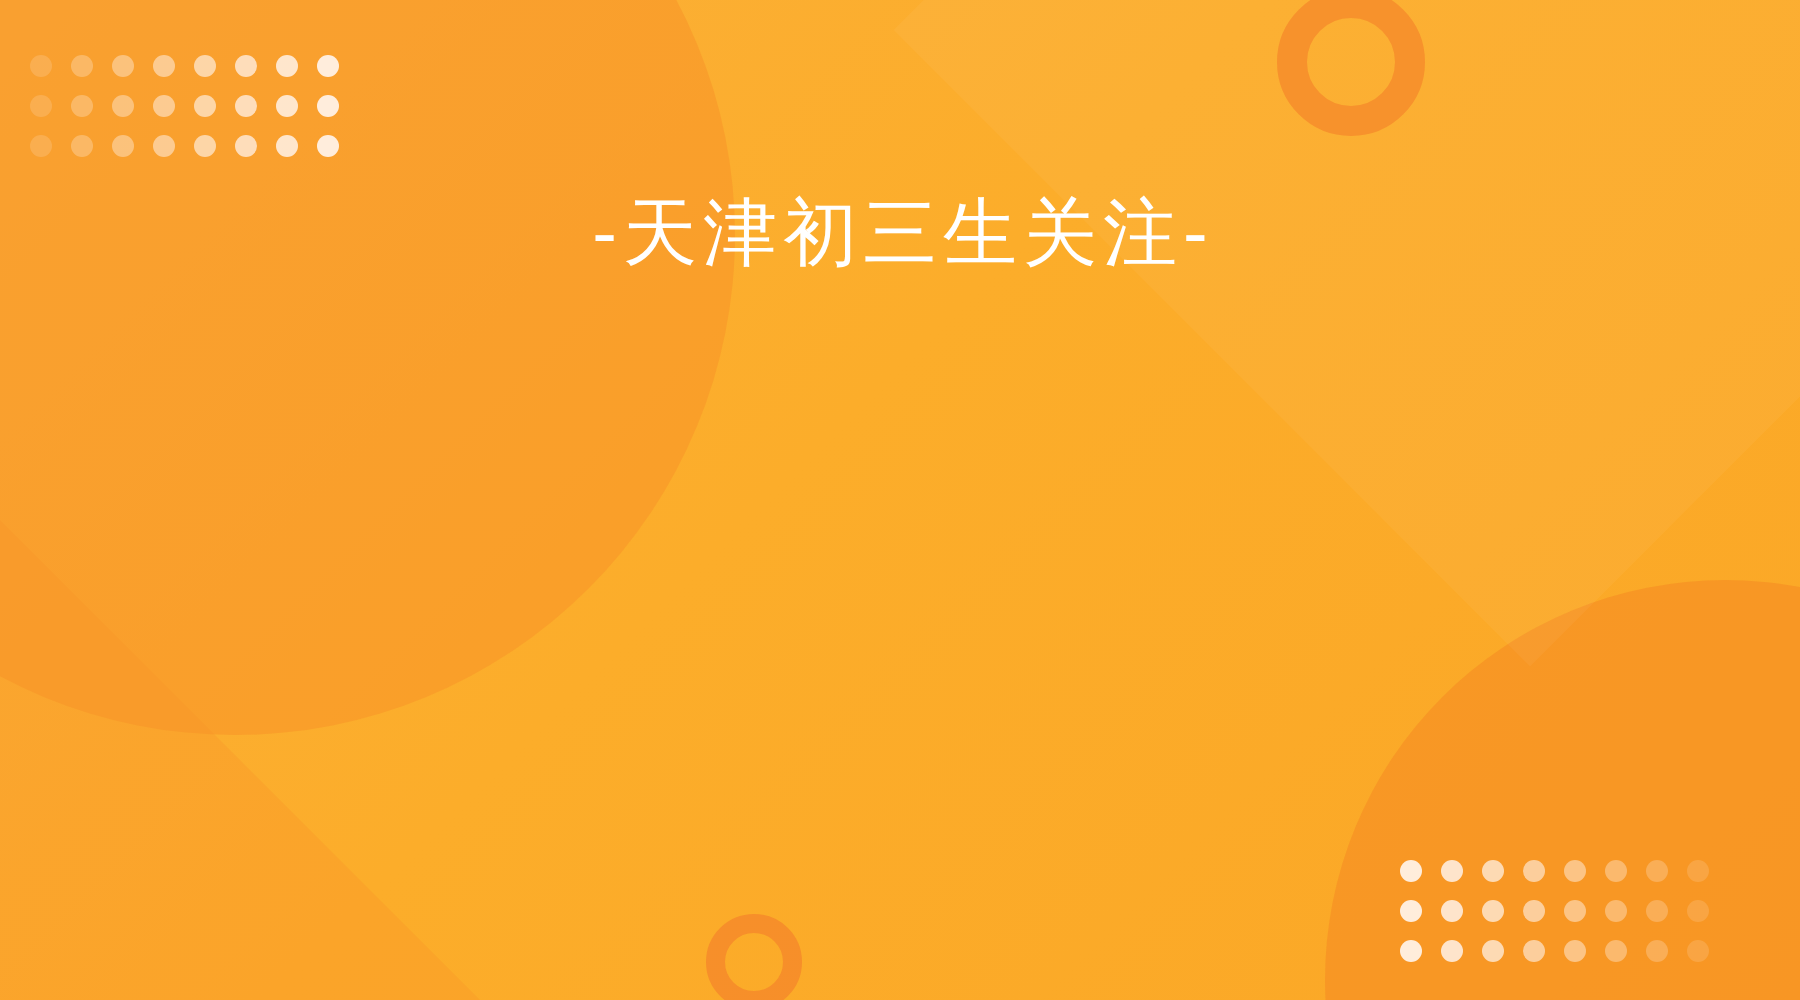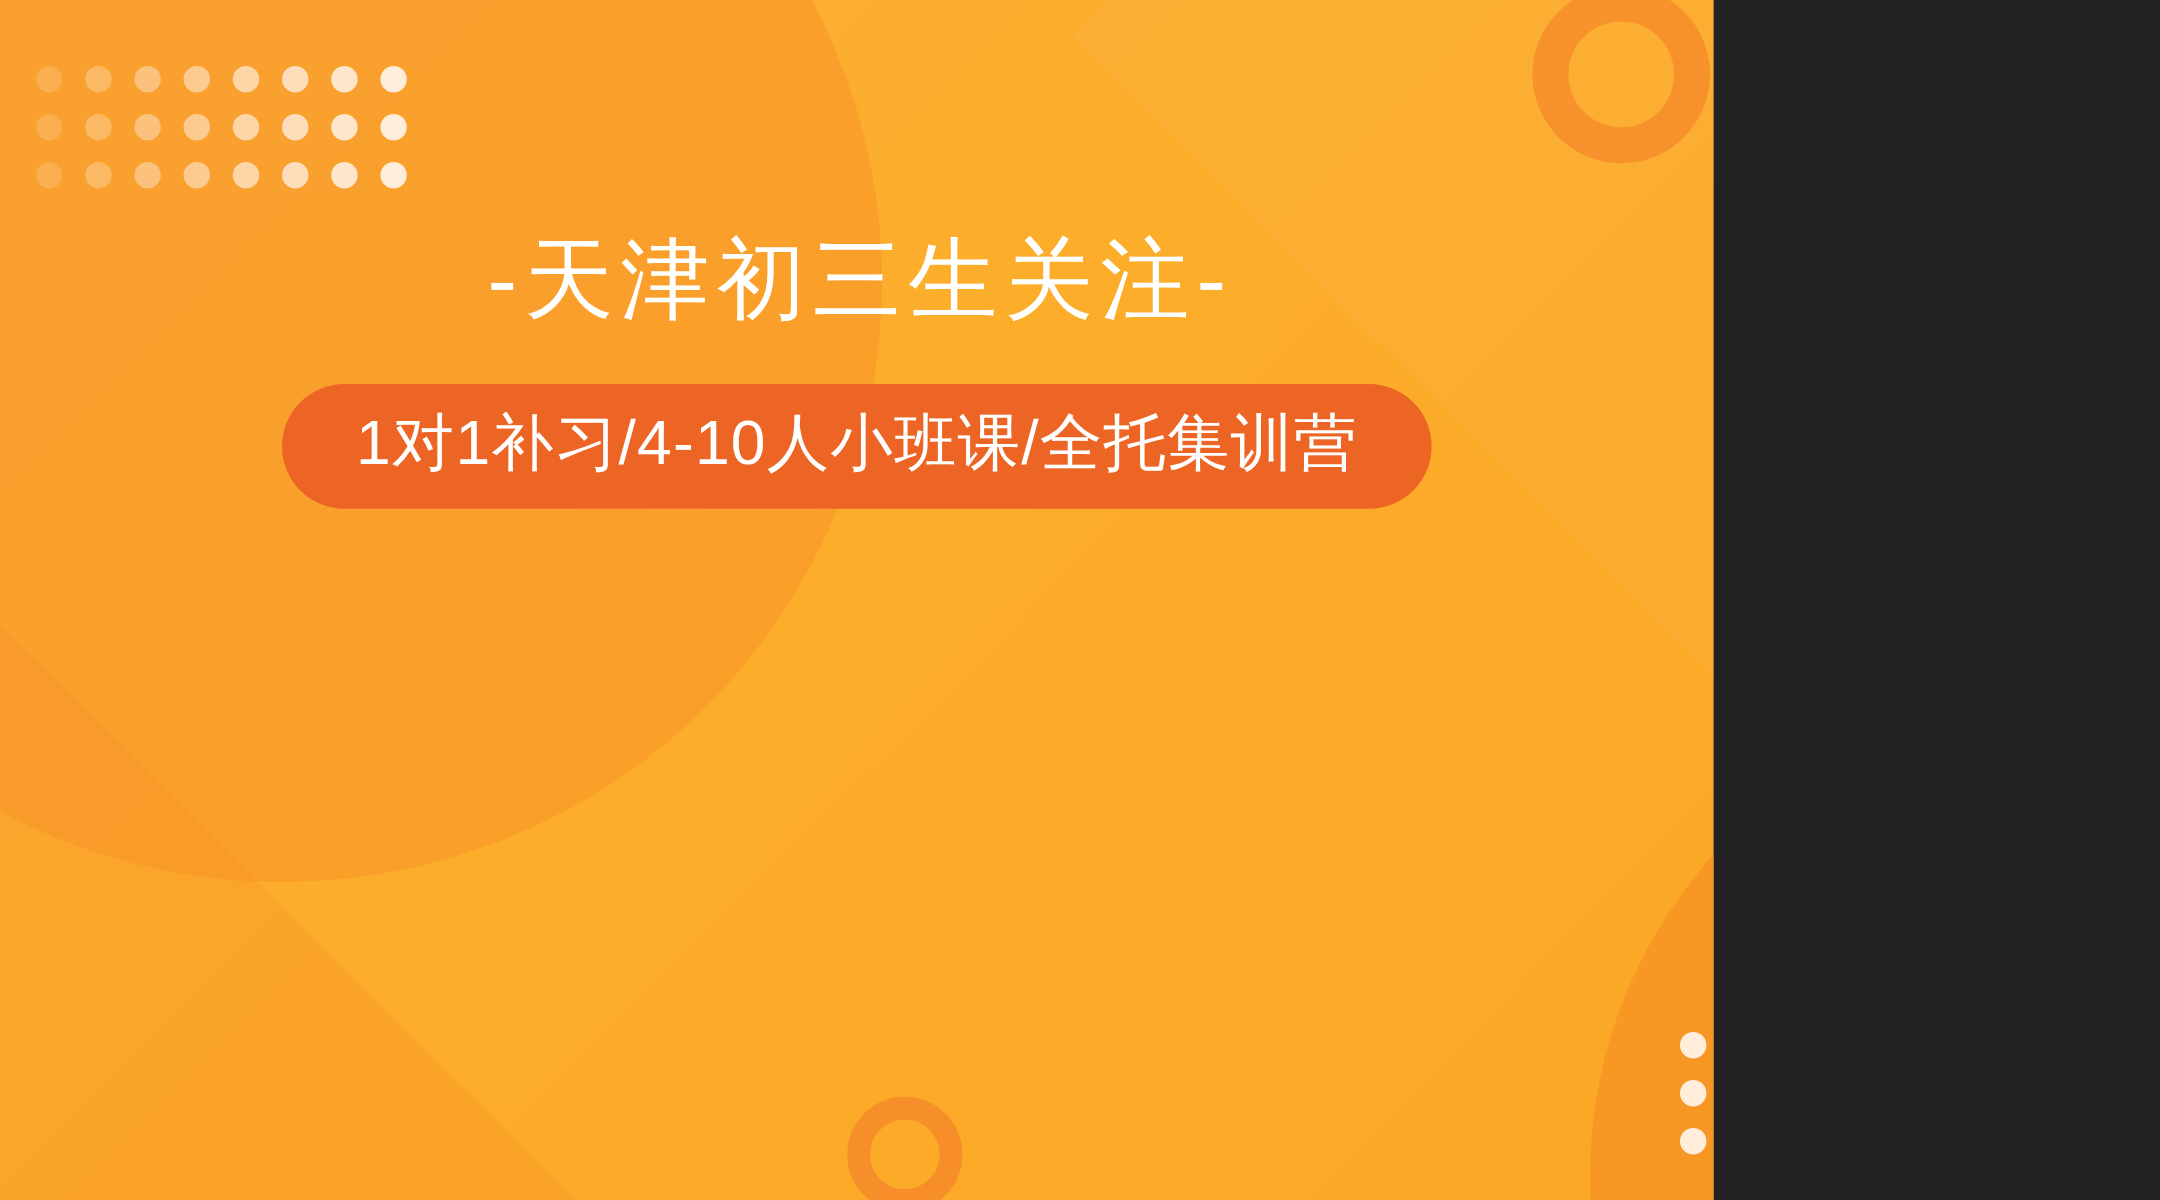--- a/index.html
+++ b/index.html
@@ -2,21 +2,21 @@
 <html><head>
 <meta charset="utf-8">
 <style>
   html, body {
     margin: 0;
     padding: 0;
     background: #222;
   }
   .banner {
     position: relative;
-    width: 1428px;
+    width: 1800px;
     height: 1000px;
     overflow: hidden;
     background: linear-gradient(135deg, #FBB03B 0%, #FCAD2A 45%, #FBA726 100%);
     font-family: "Liberation Sans", "DejaVu Sans", sans-serif;
   }
 
   
   .deco { position: absolute; pointer-events: none; }
 
   
@@ -228,16 +228,15 @@
     <span></span>
       <span></span>
     <span></span>
       <span></span>
   </div>
 
   <div class="content">
     <div class="eyebrow">-天津初三生关注-</div>
 
 
-    <div class="pill">1对1补习/4-10人小班课/全托集训营</div>
   </div>
 
 </div>
 
 </body></html>

